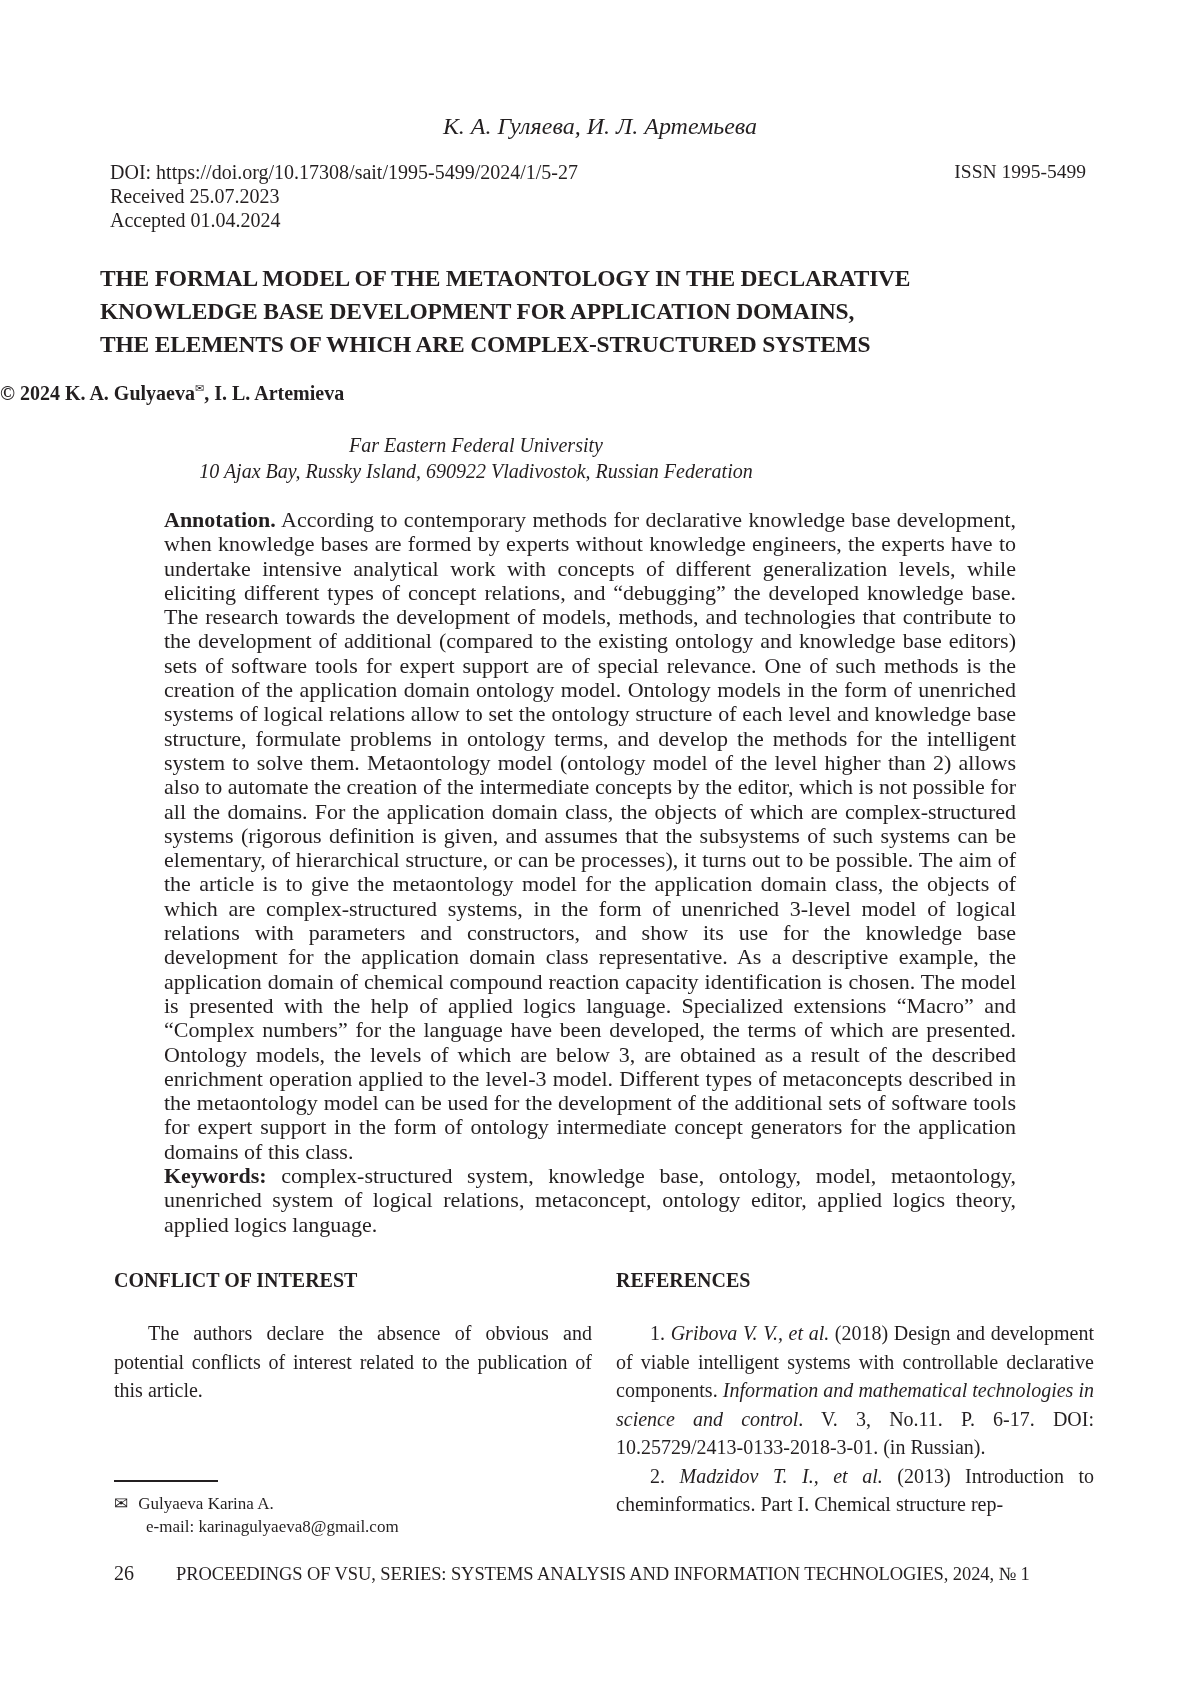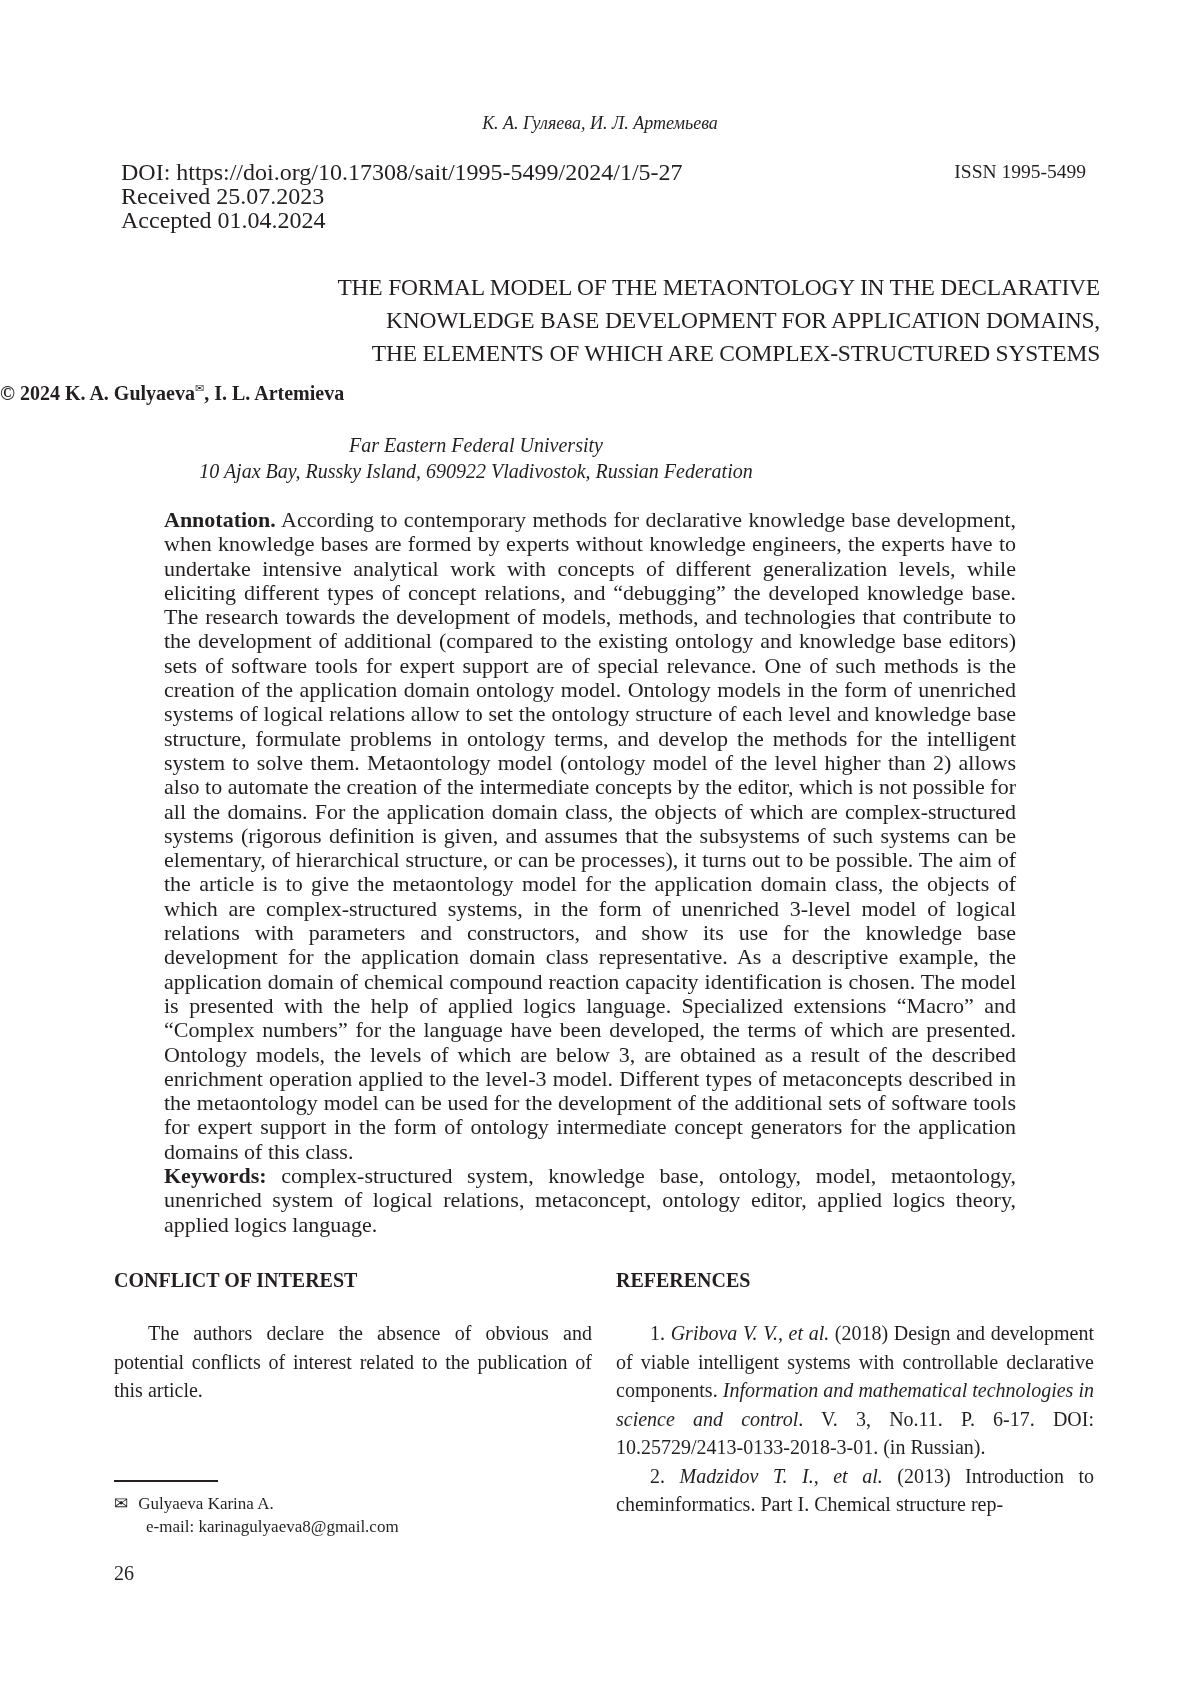--- a/index.html
+++ b/index.html
@@ -2,27 +2,27 @@
 <html><head>
   <meta charset="utf-8">
   <style>
     html, body { margin: 0; padding: 0; background: #ffffff; }
     body {
       width: 1200px; height: 1697px; position: relative; overflow: hidden;
       font-family: "Liberation Serif", "DejaVu Serif", serif; color: #231f20;
     }
     .running-head {
       position: absolute; top: 113px; left: 0; width: 1200px; text-align: center;
-      font-style: italic; font-size: 18px;
+      font-style: italic; font-size: 24px;
     }
-    .meta { position: absolute; top: 160px; left: 121px; font-size: 24px; line-height: 24px; }
+    .meta { position: absolute; top: 160px; left: 110px; font-size: 20px; line-height: 24px; }
     .issn { position: absolute; top: 160px; right: 114px; font-size: 19.5px; line-height: 24px; }
     .title {
-      position: absolute; top: 271px; left: 100px; width: 1000px; text-align: right;
-      font-weight: normal; font-size: 23.5px; line-height: 33px; letter-spacing: -0.2px;
+      position: absolute; top: 262px; left: 100px; width: 1000px; text-align: left;
+      font-weight: bold; font-size: 23.5px; line-height: 33px; letter-spacing: -0.2px;
     }
     .authors {
       position: absolute; top: 382px; left: 0; width: 1200px; 
       font-weight: bold; font-size: 20px;
     }
     .mail-sup { font-size: 11px; vertical-align: super; font-weight: normal; }
     .affil {
       position: absolute; top: 432px; left: 0; width: 952px; text-align: center;
       font-style: italic; font-size: 20px; line-height: 26px;
     }
@@ -97,13 +97,14 @@
 </div>
 
 <div class="footnote-rule"></div>
 <div class="footnote">
   <div><span class="env">✉</span> <span>Gulyaeva Karina A.</span></div>
   <div class="email">e-mail: karinagulyaeva8@gmail.com</div>
 </div>
 
 <div class="footer">
   <span class="pnum">26</span>
+  <span class="journal">PROCEEDINGS OF VSU, SERIES: SYSTEMS ANALYSIS AND INFORMATION TECHNOLOGIES, 2024, № 1</span>
 </div>
 
 </body></html>

